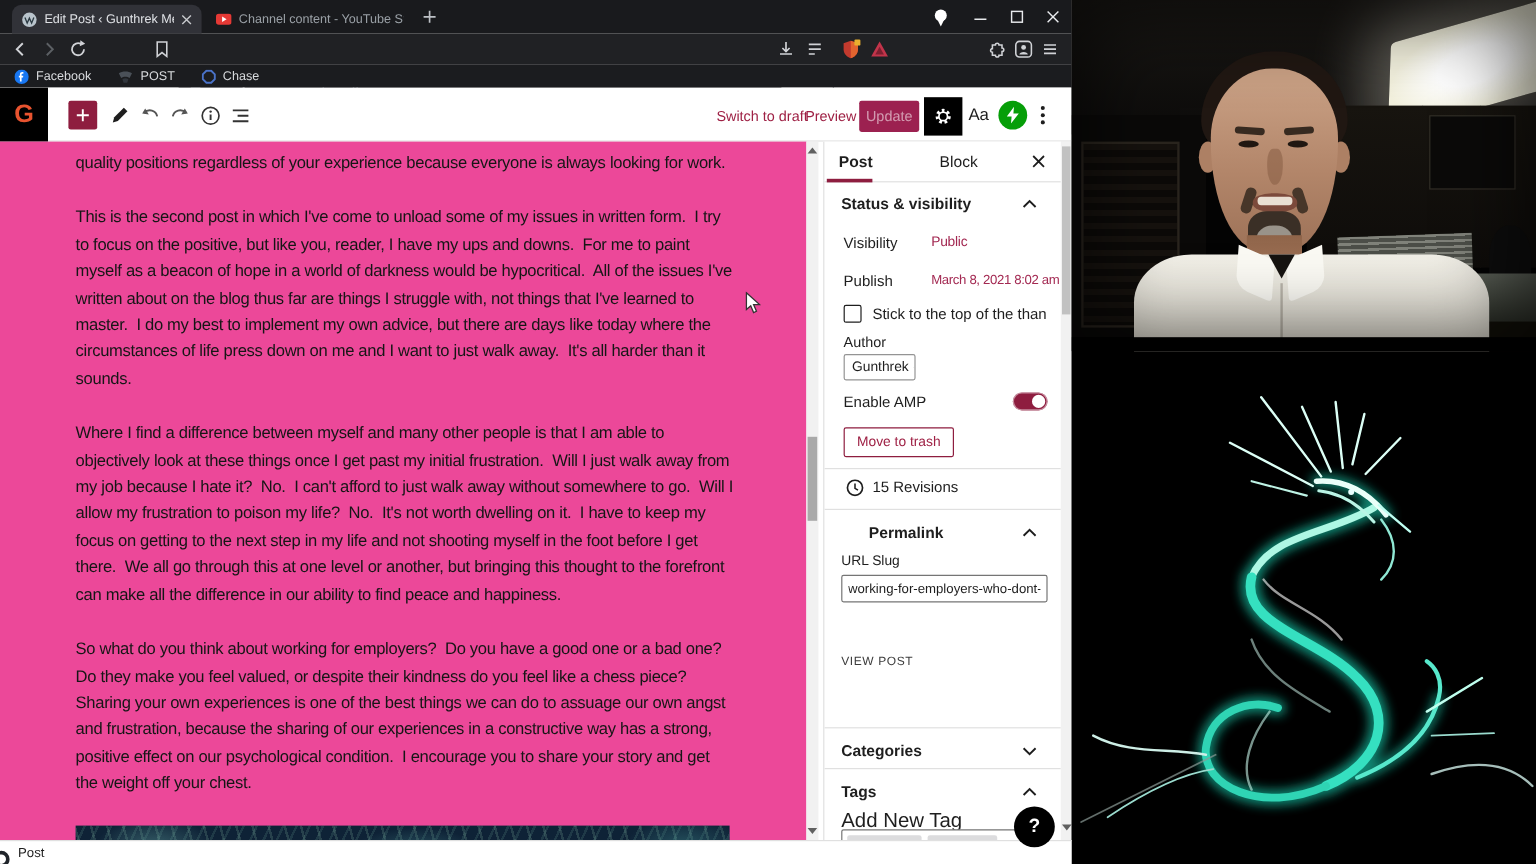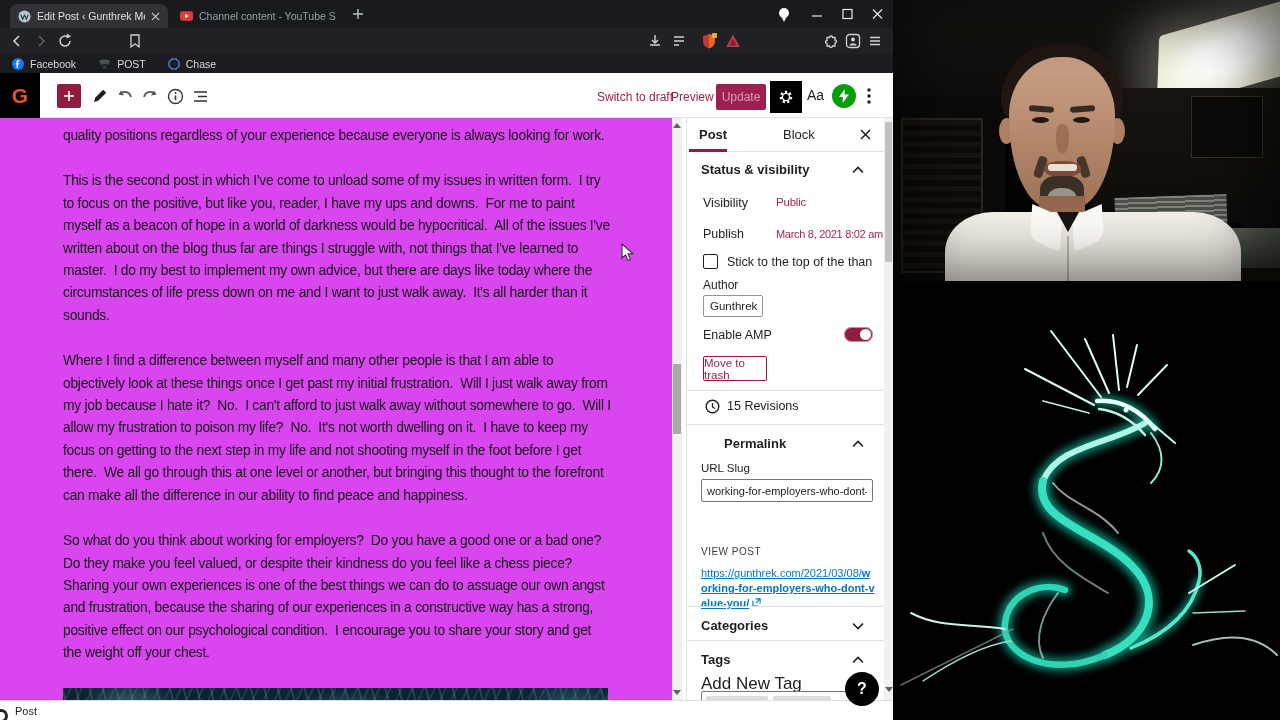--- a/index.html
+++ b/index.html
@@ -28,21 +28,21 @@
   #g-logo { position:absolute; left:0; top:0; width:40px; height:45px; background:#000; color:#e8532f; font-weight:bold; font-size:21px; display:flex; align-items:center; justify-content:center; }
   #plus-btn { position:absolute; left:57px; top:11px; width:24px; height:24px; background:#8e1d3f; border-radius:2px; display:flex; align-items:center; justify-content:center; }
   .hicon { position:absolute; top:13px; width:20px; height:20px; display:flex; align-items:center; justify-content:center; }
   .crimson-text { color:#9e2044; font-size:12px; }
   #update-btn { position:absolute; left:716px; top:11px; width:50px; height:26px; background:#9c2150; color:rgba(255,255,255,.55); font-size:12px; border-radius:2px; display:flex; align-items:center; justify-content:center; }
   #gear-btn { position:absolute; left:770px; top:8px; width:32px; height:32px; background:#000; display:flex; align-items:center; justify-content:center; }
   #aa-btn { position:absolute; left:807px; top:14px; font-size:14px; color:#1e1e1e; }
   #jetpack-btn { position:absolute; left:832px; top:11px; width:24px; height:24px; background:#069e08; border-radius:50%; display:flex; align-items:center; justify-content:center; }
   #kebab-btn { position:absolute; left:861px; top:13px; width:16px; height:20px; display:flex; align-items:center; justify-content:center; }
 
-  #content { position:absolute; left:0; top:118px; width:672px; height:582px; background:#d946ef; overflow:hidden; padding:7px 61px 0 63px; }
+  #content { position:absolute; left:0; top:118px; width:672px; height:582px; background:#ec4899; overflow:hidden; padding:7px 61px 0 63px; }
   .para { font-size:13.8px; line-height:22.4px; letter-spacing:-0.25px; color:#161616; white-space:pre-wrap; margin-bottom:23px; width:548px; }
   #image-block { width:545px; height:57px; margin-top:1px; background-color:#0e2236;
     background-image:
       radial-gradient(ellipse 80px 40px at 12% 30%, rgba(90,150,150,.5), transparent 60%),
       radial-gradient(ellipse 60px 50px at 32% 75%, rgba(60,120,130,.45), transparent 60%),
       radial-gradient(ellipse 90px 35px at 52% 40%, rgba(70,135,140,.5), transparent 60%),
       radial-gradient(ellipse 70px 45px at 74% 65%, rgba(85,145,150,.42), transparent 60%),
       radial-gradient(ellipse 80px 40px at 93% 30%, rgba(60,130,135,.5), transparent 60%),
       repeating-linear-gradient(75deg, rgba(140,190,165,.20) 0 2px, transparent 2px 13px),
       repeating-linear-gradient(-65deg, rgba(120,180,160,.16) 0 2px, transparent 2px 10px); }
@@ -73,21 +73,21 @@
 
   #wp-footer { position:absolute; left:0; top:700px; width:893px; height:20px; background:#fff; border-top:1px solid #e0e0e0; z-index:25; }
   #wp-footer .crumb { position:absolute; left:15px; top:4px; font-size:11px; color:#1e1e1e; }
   #footer-logo { position:absolute; left:-6px; top:8px; width:14px; height:14px; border-radius:50%; border:3px solid #20242a; }
 
   
   #amp-toggle { position:absolute; left:157px; top:209px; width:29px; height:15px; background:#8e1d3f; border-radius:8px; box-shadow:inset 0 0 0 1px rgba(255,255,255,.5); }
   #amp-toggle .knob { position:absolute; right:2px; top:2px; width:11px; height:11px; background:#fff; border-radius:50%; }
   #stick-checkbox { position:absolute; left:16px; top:136px; width:15px; height:15px; border:1.5px solid #1e1e1e; border-radius:2px; background:#fff; }
   #author-select { position:absolute; left:16px; top:177px; width:60px; height:22px; border:1px solid #949494; border-radius:2px; font-size:11.5px; display:flex; align-items:center; padding-left:6px; gap:4px; color:#1e1e1e; }
-  #trash-btn { position:absolute; left:16px; top:238px; width:64px; height:25px; border:1px solid #8e1d3f; border-radius:2px; color:#9e2044; font-size:11.5px; display:flex; align-items:center; justify-content:center; }
+  #trash-btn { position:absolute; left:16px; top:238px; width:92px; height:25px; border:1px solid #8e1d3f; border-radius:2px; color:#9e2044; font-size:11.5px; display:flex; align-items:center; justify-content:center; }
 
   
   #webcam { position:absolute; left:893px; top:0; width:387px; height:293px; background:#030303; overflow:hidden; }
   .wc-ceiling { position:absolute; left:0; top:0; width:387px; height:112px;
     background:linear-gradient(180deg,#1a1815 0%,#0c0b0a 100%),
     repeating-linear-gradient(100deg, rgba(70,62,52,.3) 0 1px, transparent 1px 58px); }
   .wc-light { position:absolute; left:262px; top:18px; width:145px; height:72px; background:radial-gradient(#ffffff 30%, #f2f0dd 70%); transform:rotate(-16deg) skewX(-18deg); box-shadow:0 0 45px 22px rgba(255,253,235,.30); border-radius:4px; }
   .wc-wall-left { position:absolute; left:0; top:96px; width:112px; height:197px; background:#0a0908; }
   .wc-frame { position:absolute; left:8px; top:118px; width:82px; height:155px; border:2px solid #2a251e; background:repeating-linear-gradient(180deg,#16120e 0 5px,#0c0a08 5px 11px); }
   .wc-cabinets { position:absolute; left:196px; top:88px; width:191px; height:135px; background:linear-gradient(180deg,#17140f,#0e0c0a), repeating-linear-gradient(90deg, rgba(60,54,44,.35) 0 1px, transparent 1px 48px); }
@@ -370,25 +370,20 @@
 
       <span class="abs panel-title" style="left:14px;top:318px;padding-left:23px;">Permalink</span>
       <svg class="chev" style="top:320px;" width="12" height="8" viewBox="0 0 12 8">
           <polyline points="1,6.5 6,1.5 11,6.5" fill="none" stroke="#1e1e1e" stroke-width="1.6"></polyline>
         </svg>
 
       <span class="abs" style="left:14px;top:344px;font-size:11.5px;">URL Slug</span>
       <input id="slug-input" type="text" value="working-for-employers-who-dont-value" style="">
 
       <span class="abs" id="viewpost-label" style="left:14px;top:428px;">VIEW POST</span>
-      <div id="post-url"><span class="blue-link">https://gunthrek.com/2021/03/08/</span><span class="blue-link" style="font-weight:bold;">working-for-employers-who-dont-value-you/</span>
-        <svg width="9" height="9" viewBox="0 0 10 10">
-            <path d="M1,3 V9 H7 M4,1 H9 V6 M9,1 L4.5,5.5" fill="none" stroke="#0675c4" stroke-width="1.2"></path>
-          </svg>
-      </div>
 
       <div class="divider" style="top:488px;"></div>
       <span class="abs panel-title" style="left:14px;top:500px;">Categories</span>
       <svg class="chev" style="top:502px;" width="12" height="8" viewBox="0 0 12 8">
           <polyline points="1,1.5 6,6.5 11,1.5" fill="none" stroke="#1e1e1e" stroke-width="1.6"></polyline>
         </svg>
 
       <div class="divider" style="top:522px;"></div>
       <span class="abs panel-title" style="left:14px;top:534px;">Tags</span>
       <svg class="chev" style="top:536px;" width="12" height="8" viewBox="0 0 12 8">

